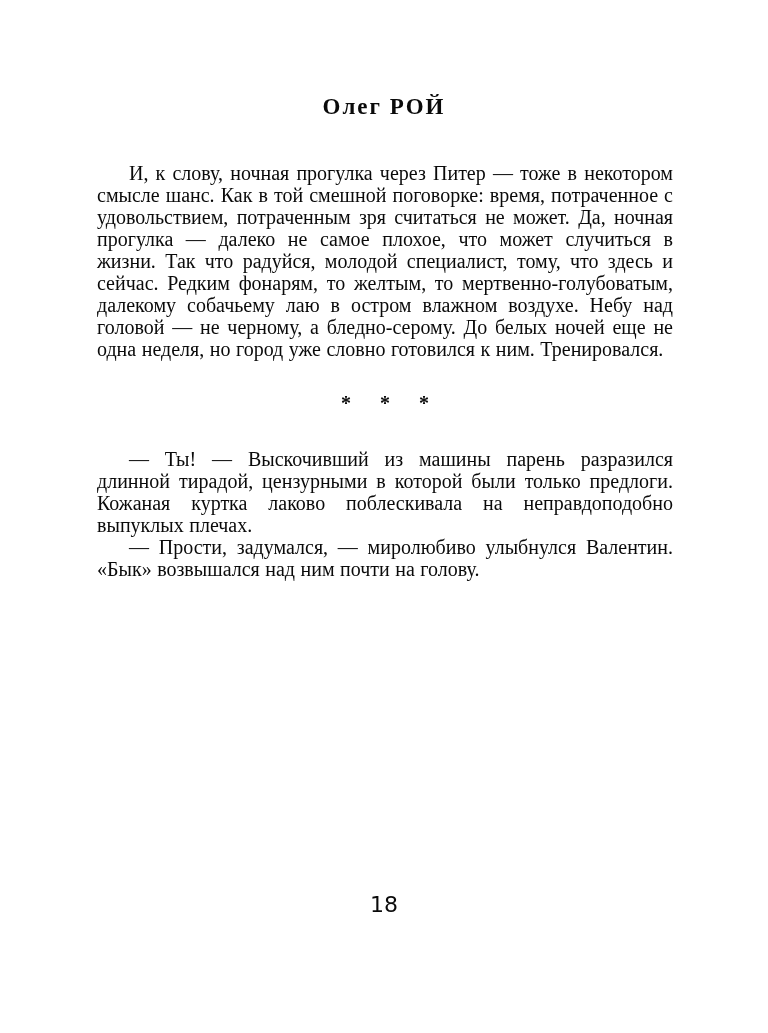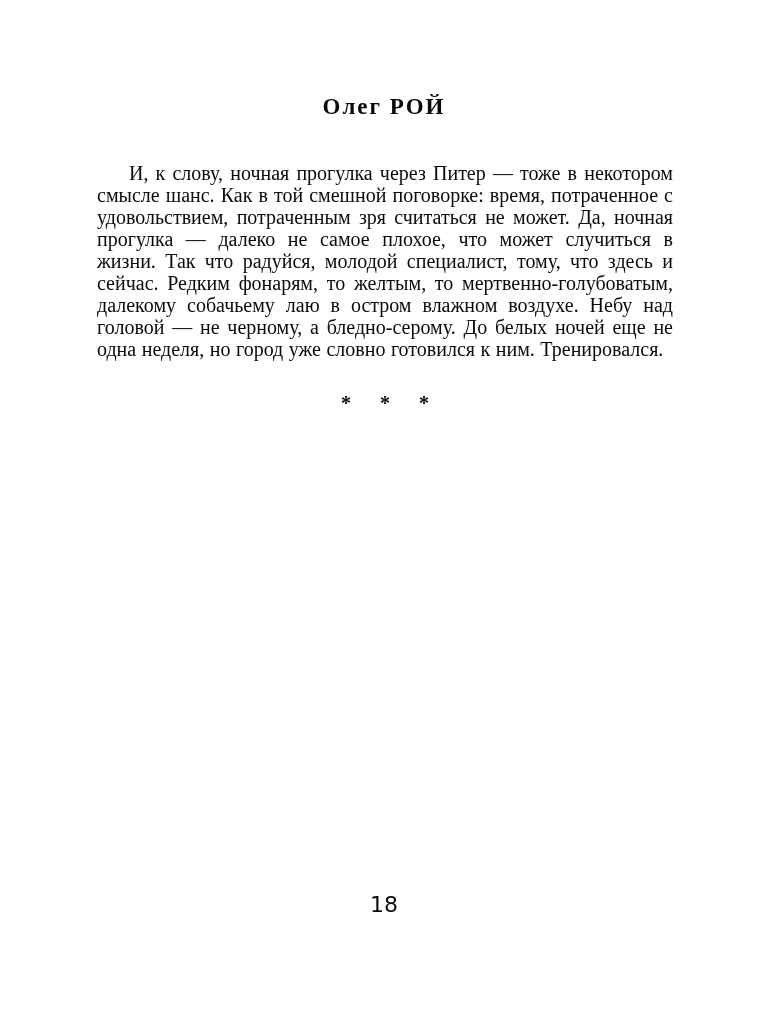--- a/index.html
+++ b/index.html
@@ -76,20 +76,22 @@
   <header class="author">Олег РОЙ</header>
 
   <section class="text" lang="ru">
 
     <p>И, к слову, ночная прогулка через Питер — тоже в некотором смысле шанс. Как в той смешной поговорке: время, потраченное с удовольствием, потраченным зря считаться не может. Да, ночная прогулка — далеко не самое плохое, что может случиться в жизни. Так что радуйся, молодой специалист, тому, что здесь и сейчас. Редким фонарям, то желтым, то мертвенно-голубоватым, далекому собачьему лаю в остром влажном воздухе. Небу над головой — не черному, а бледно-серому. До белых ночей еще не одна неделя, но город уже словно готовился к ним. Тренировался.</p>
 
     <div class="sep">* * *</div>
 
 
 
+    <p>— Ты! — Выскочивший из машины парень разразился длинной тирадой, цензурными в которой были только предлоги. Кожаная куртка лаково поблескивала на неправдоподобно выпуклых плечах.</p>
 
+    <p>— Прости, задумался, — миролюбиво улыбнулся Валентин. «Бык» возвышался над ним почти на голову.</p>
 
 
   </section>
 
   <footer class="pageno">18</footer>
 
 </main>
 
 </body></html>

